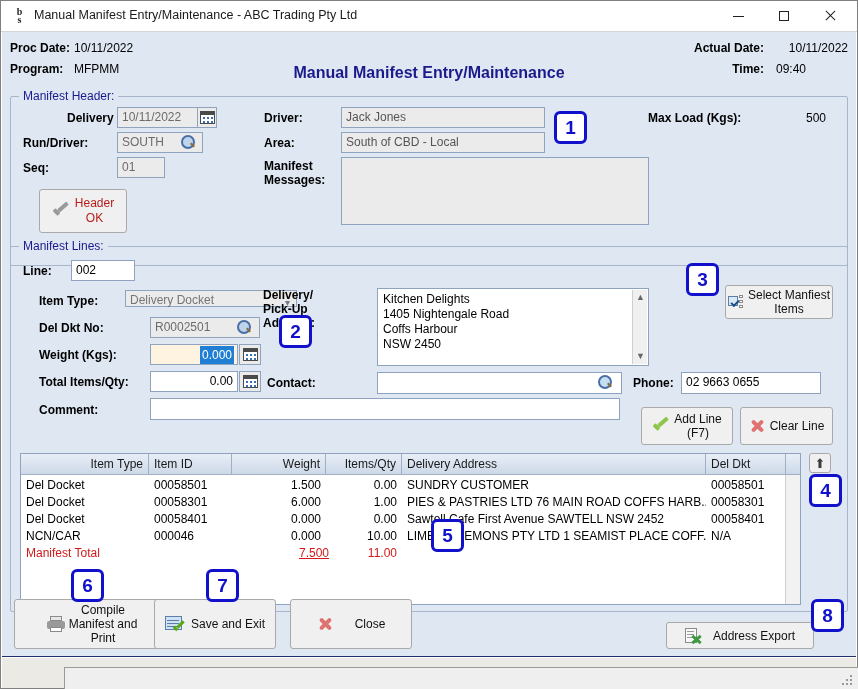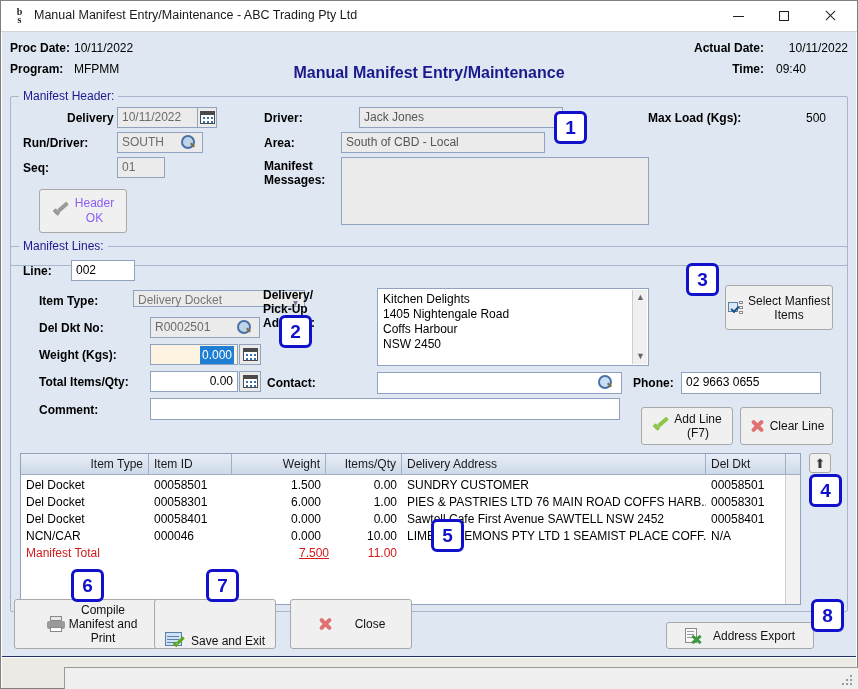--- a/index.html
+++ b/index.html
@@ -137,21 +137,21 @@
   
   .pbtn {
     position:absolute;
     background:#f0f0f0;
     border:1px solid #a9a9a9;
     border-radius:3px;
     display:flex; align-items:center; justify-content:center;
     font-size:12px; color:#111;
     text-align:center;
   }
-  .pbtn.disabled { color:#8b5cf6; }
+  .pbtn.disabled { color:#b91c1c; }
 
   .tick {
     position:relative; width:18px; height:14px; flex:0 0 18px;
   }
   .tick:before{
     content:""; position:absolute; left:1px; top:6px; width:7px; height:4px;
     background:#8ec64a; transform:rotate(45deg); border-radius:1px;
   }
   .tick:after{
     content:""; position:absolute; left:5px; top:1px; width:12px; height:4px;
@@ -350,21 +350,21 @@
 
       <div class="pbtn disabled" style="left:28px; top:92px; width:88px; height:44px; flex-direction:row;">
         <div class="tick grey"></div>
         <div style="margin-left:5px; line-height:15px;">
           <div>Header</div>
           <div>OK</div>
         </div>
       </div>
 
       <div class="lbl" style="left:253px; top:14px;">Driver:</div>
-      <div class="inp grey" style="left:330px; top:10px; width:204px; height:21px;margin-left:18px;">Jack Jones</div>
+      <div class="inp grey" style="left:330px; top:10px; width:204px; height:21px;">Jack Jones</div>
 
       <div class="lbl" style="left:253px; top:39px;">Area:</div>
       <div class="inp grey" style="left:330px; top:35px; width:204px; height:21px;">South of CBD - Local</div>
 
       <div class="lbl" style="left:253px; top:62px; line-height:14px;">
         <div>Manifest</div>
         <div>Messages:</div>
       </div>
       <div class="ta ro" style="left:330px; top:60px; width:308px; height:68px;"></div>
 
@@ -372,21 +372,21 @@
       <div class="val" style="left:795px; top:14px;">500</div>
     </div>
 
     <div class="group" style="left:8px; top:214px; width:838px; height:366px;">
       <div class="group-legend">Manifest Lines:</div>
 
       <div class="lbl" style="left:12px; top:17px;">Line:</div>
       <div class="inp" style="left:60px; top:13px; width:64px; height:21px;">002</div>
 
       <div class="lbl" style="left:28px; top:47px;">Item Type:</div>
-      <div class="combo" style="left:122px; top:43px; width:172px; height:17px;">
+      <div class="combo" style="left:114px; top:43px; width:172px; height:17px;">
         <span>Delivery Docket</span>
         <span class="car">▾</span>
       </div>
 
       <div class="lbl" style="left:28px; top:74px;">Del Dkt No:</div>
       <div class="inp ro" style="left:139px; top:70px; width:110px; height:21px;">R0002501</div>
       <div style="position:absolute; left:226px; top:73px;">
         <div class="icon-mag"></div>
       </div>
 
@@ -440,21 +440,21 @@
 
       <div class="lbl" style="left:256px; top:129px;">Contact:</div>
       <div class="inp" style="left:366px; top:125px; width:245px; height:22px;"></div>
       <div style="position:absolute; left:587px; top:128px;">
         <div class="icon-mag"></div>
       </div>
 
       <div class="lbl" style="left:622px; top:129px;">Phone:</div>
       <div class="inp" style="left:670px; top:125px; width:140px; height:22px;">02 9663 0655</div>
 
-      <div class="pbtn" style="left:714px; top:38px; width:108px; height:45px;">
+      <div class="pbtn" style="left:714px; top:38px; width:108px; height:34px;">
         <div class="selicon">
           <div class="cb"></div>
             <div class="d1"></div>
             <div class="d2"></div>
             <div class="d3"></div>
         </div>
         <div style="margin-left:4px; line-height:14px; text-align:center;">
           <div>Select Manfiest</div>
           <div>Items</div>
         </div>
@@ -542,21 +542,21 @@
           <div class="body"></div>
           <div class="out"></div>
       </div>
       <div style="margin-left:4px; line-height:14px; text-align:center;">
         <div>Compile</div>
         <div>Manifest and</div>
         <div>Print</div>
       </div>
     </div>
 
-    <div class="pbtn" style="left:152px; top:567px; width:122px; height:50px;align-items:flex-end;">
+    <div class="pbtn" style="left:152px; top:567px; width:122px; height:50px;">
       <div class="saveicon">
         <div class="sheet"></div>
           <div class="l1"></div>
           <div class="l2"></div>
           <div class="l3"></div>
           <div class="chk"></div>
       </div>
       <div style="margin-left:8px;">Save and Exit</div>
     </div>
 

